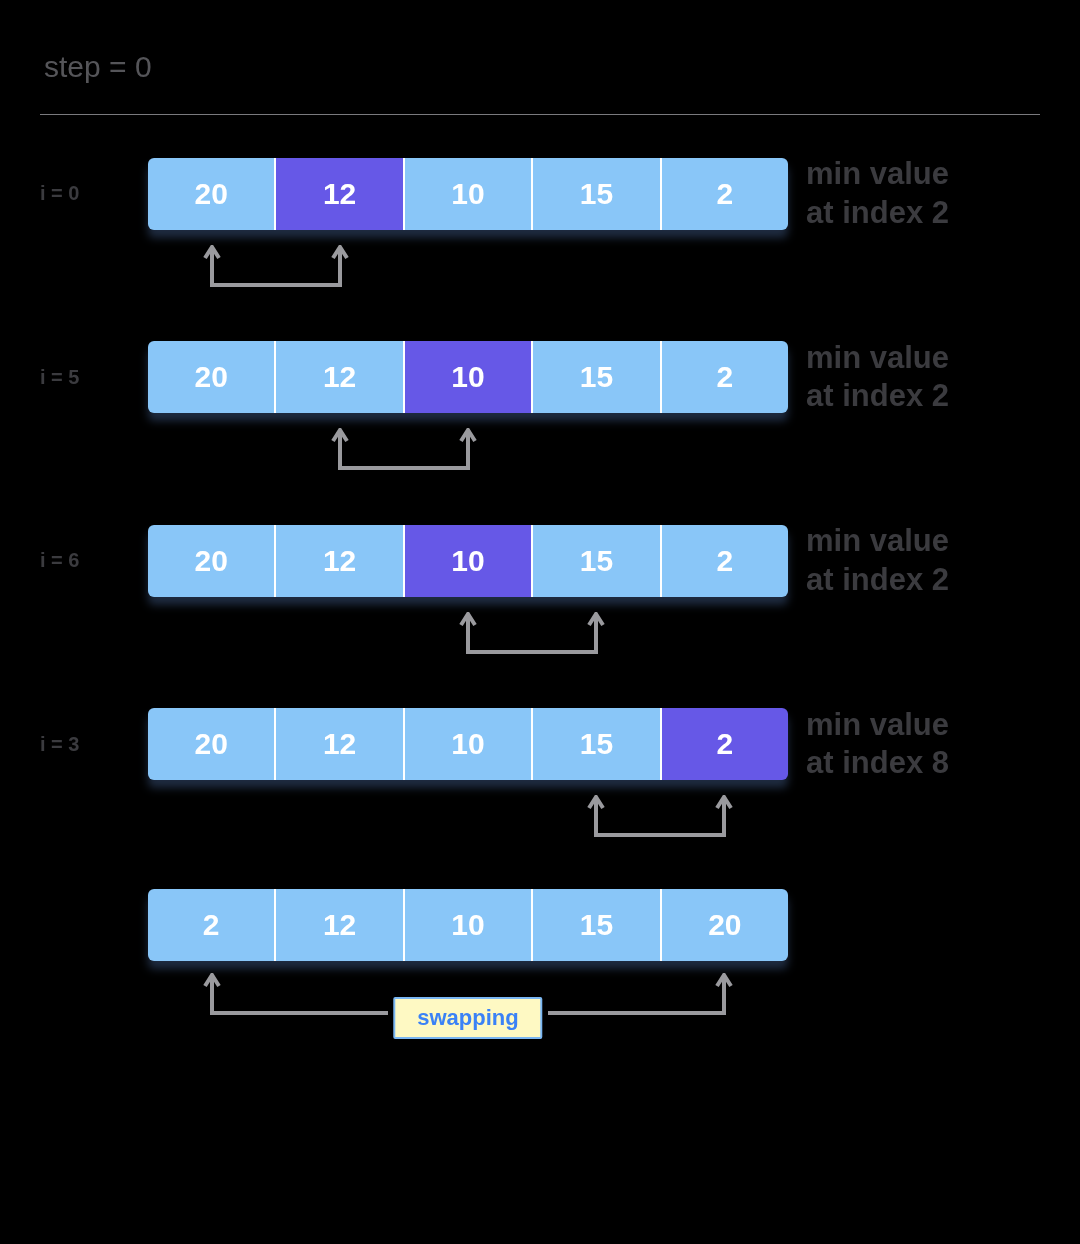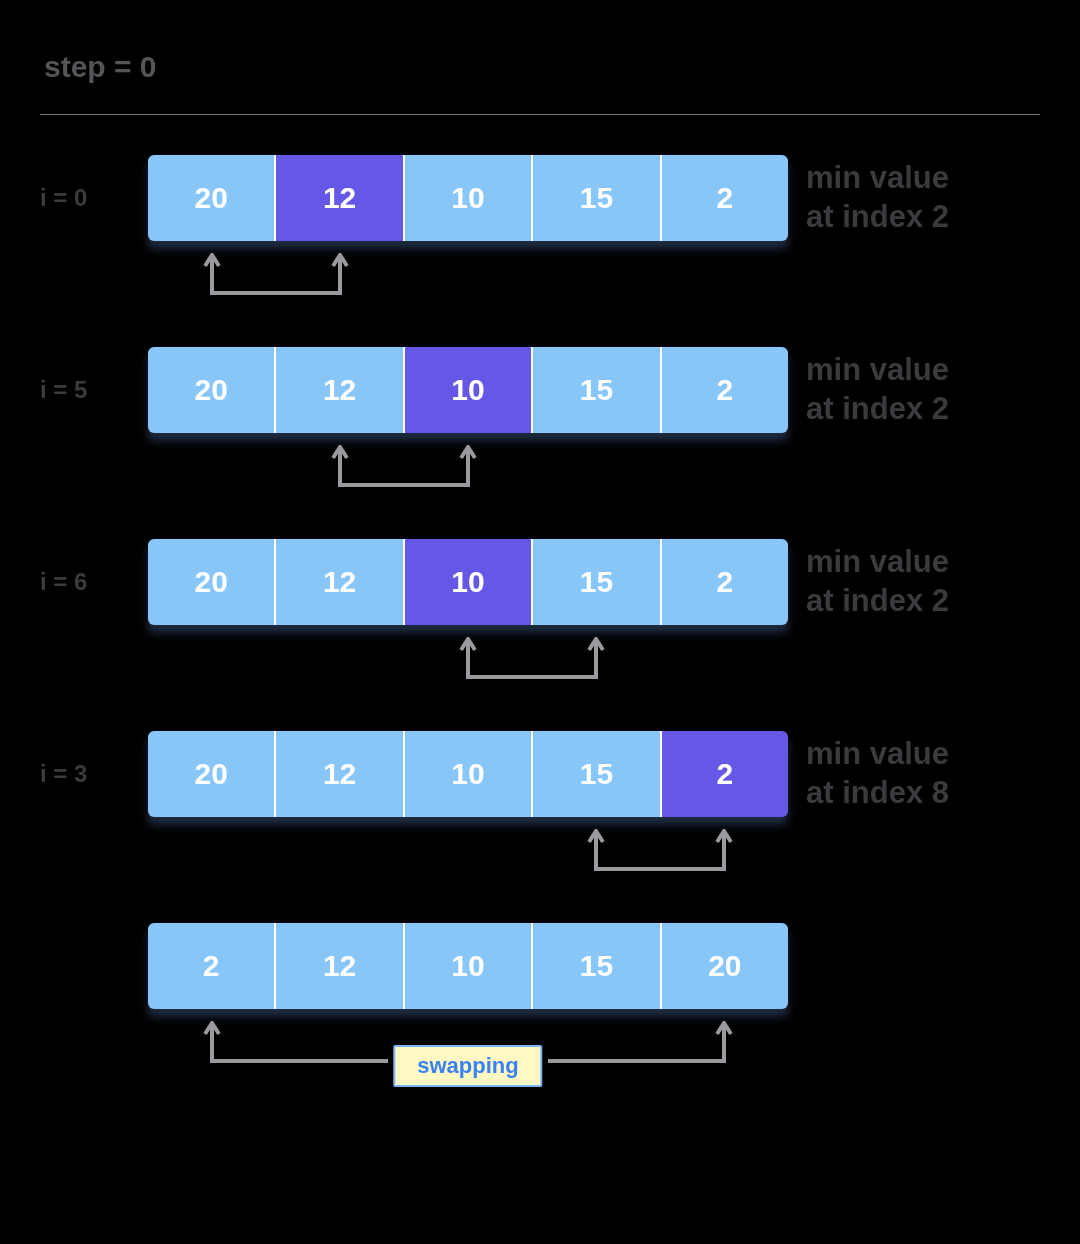--- a/index.html
+++ b/index.html
@@ -7,46 +7,46 @@
     background: #000;
     font-family: -apple-system, BlinkMacSystemFont, "Segoe UI", Helvetica, Arial, sans-serif;
     width: 1080px;
     height: 1244px;
     position: relative;
     padding: 50px 40px;
   }
   .step-label {
     color: #555559;
     font-size: 30px;
-    font-weight: 700;
+    font-weight: 400;
     margin-bottom: 30px;
     margin-left: 4px;
   }
   .hr {
     border: none;
     border-top: 1px solid #7a7a7e;
     margin-bottom: 40px;
   }
   .row {
     display: flex;
     align-items: center;
     gap: 18px;
     margin-bottom: 12px;
   }
   .row-label {
     width: 90px;
     color: #3b3b3f;
-    font-size: 24px;
+    font-size: 20px;
     font-weight: 700;
     flex-shrink: 0;
   }
   .array {
     display: flex;
     width: 640px;
-    height: 86px;
+    height: 72px;
     border-radius: 6px;
     overflow: hidden;
     flex-shrink: 0;
     filter: drop-shadow(0 8px 4px rgba(120,170,255,0.25));
   }
   .cell {
     flex: 1;
     background: #89c6f8;
     color: #fff;
     font-size: 30px;

